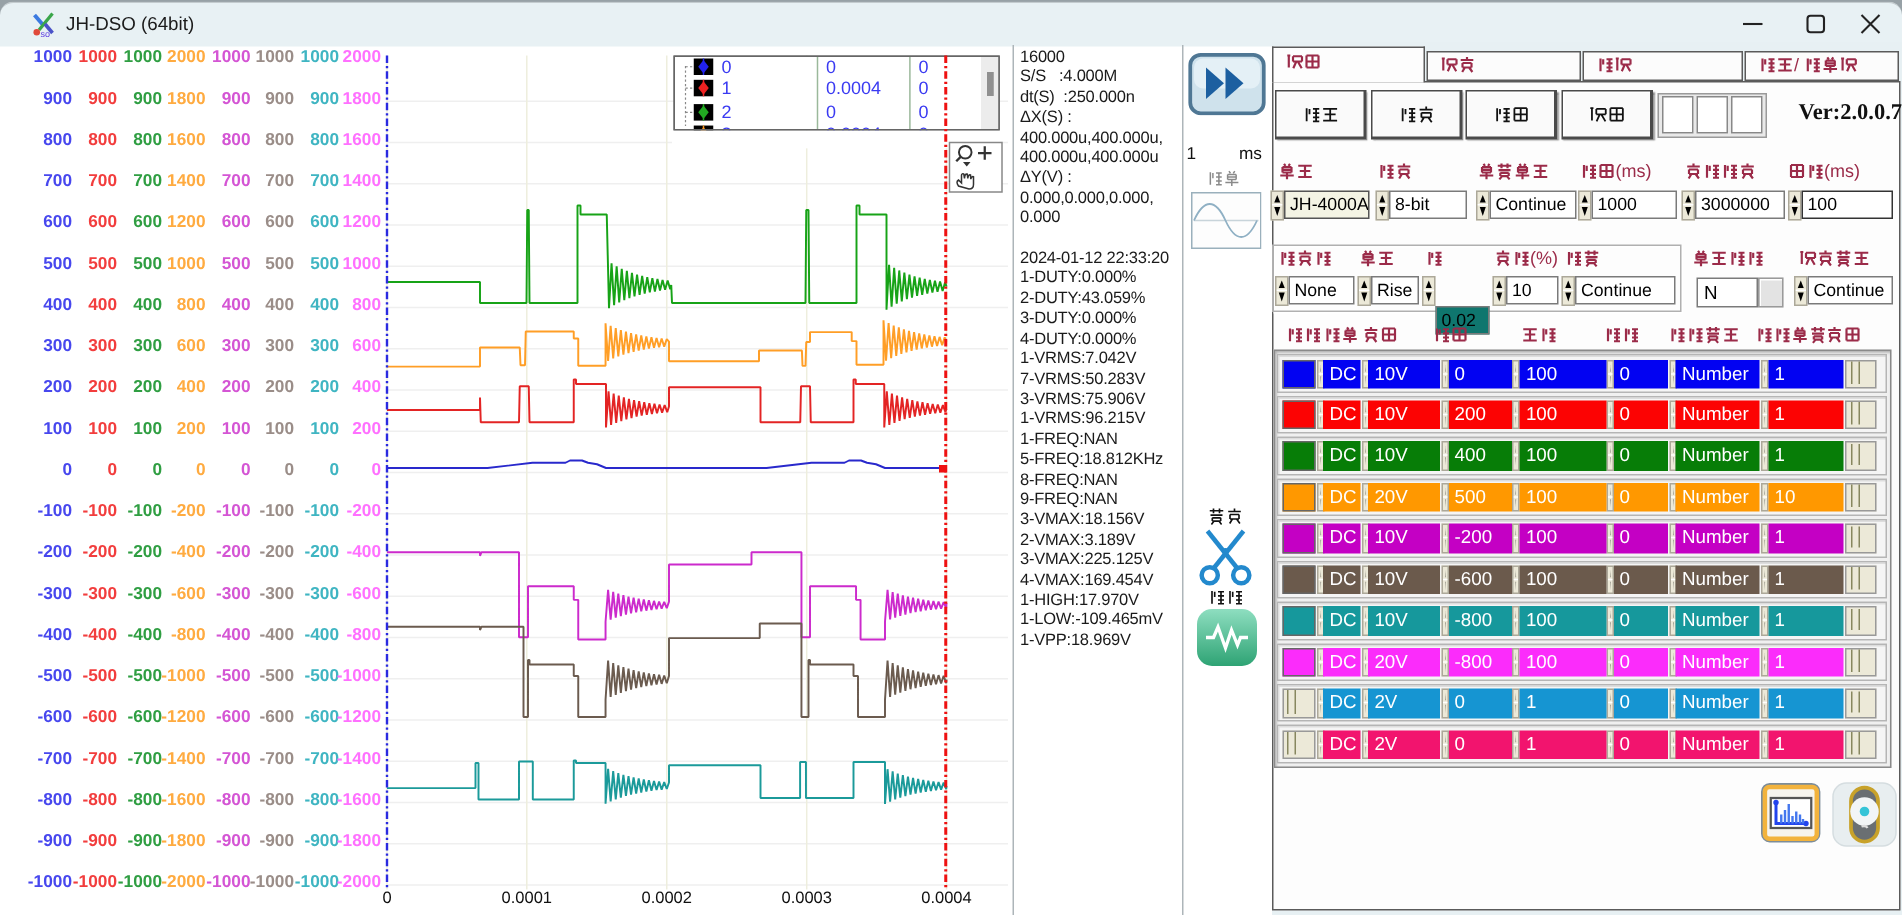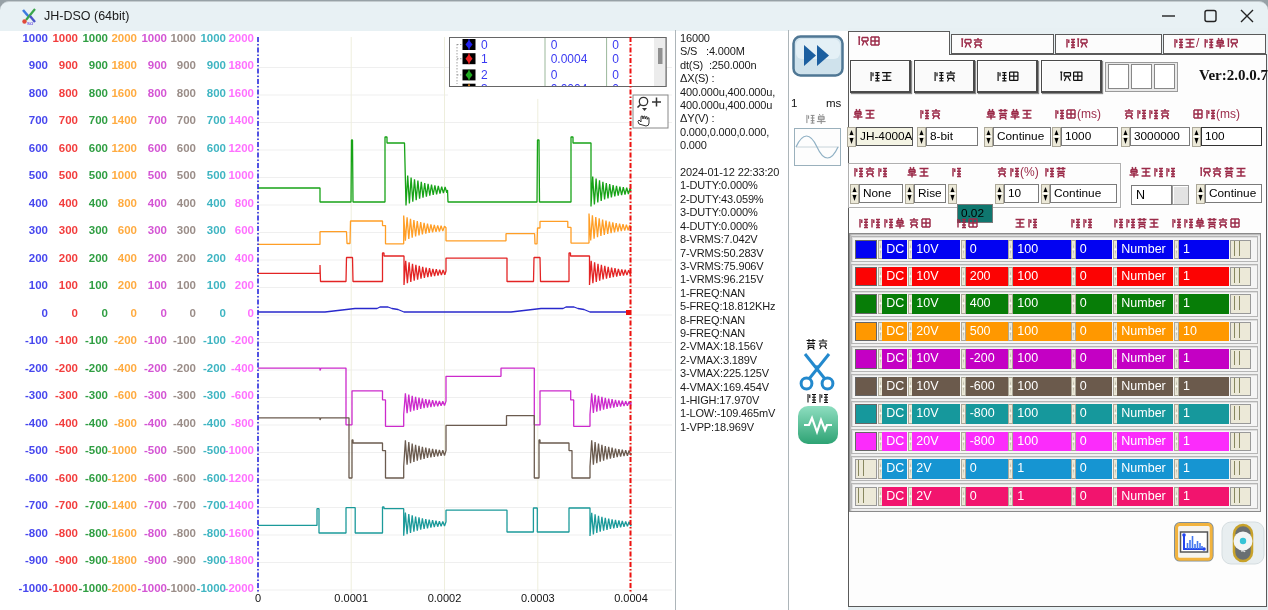--- a/index.html
+++ b/index.html
@@ -283,29 +283,29 @@
     <div>400.000u,400.000u</div>
     <div>ΔY(V) :</div>
     <div>0.000,0.000,0.000,</div>
     <div>0.000</div>
     <div>&nbsp;</div>
     <div>2024-01-12 22:33:20</div>
     <div>1-DUTY:0.000%</div>
     <div>2-DUTY:43.059%</div>
     <div>3-DUTY:0.000%</div>
     <div>4-DUTY:0.000%</div>
-    <div>8-VRMS:7.042V</div>
+    <div>1-VRMS:7.042V</div>
     <div>7-VRMS:50.283V</div>
     <div>3-VRMS:75.906V</div>
     <div>1-VRMS:96.215V</div>
     <div>1-FREQ:NAN</div>
     <div>5-FREQ:18.812KHz</div>
     <div>8-FREQ:NAN</div>
     <div>9-FREQ:NAN</div>
-    <div>2-VMAX:18.156V</div>
+    <div>3-VMAX:18.156V</div>
     <div>2-VMAX:3.189V</div>
     <div>3-VMAX:225.125V</div>
     <div>4-VMAX:169.454V</div>
     <div>1-HIGH:17.970V</div>
     <div>1-LOW:-109.465mV</div>
     <div>1-VPP:18.969V</div>
   </div>
 <svg width="52" height="42" style="position:absolute;left:792px;top:35px;">
 <rect x="1.5" y="1.5" width="49" height="39" rx="7" fill="#cfe2ec" stroke="#4f7794" stroke-width="2.5"></rect>
 <rect x="4" y="4" width="44" height="20" rx="6" fill="#e4f0f6"></rect>

